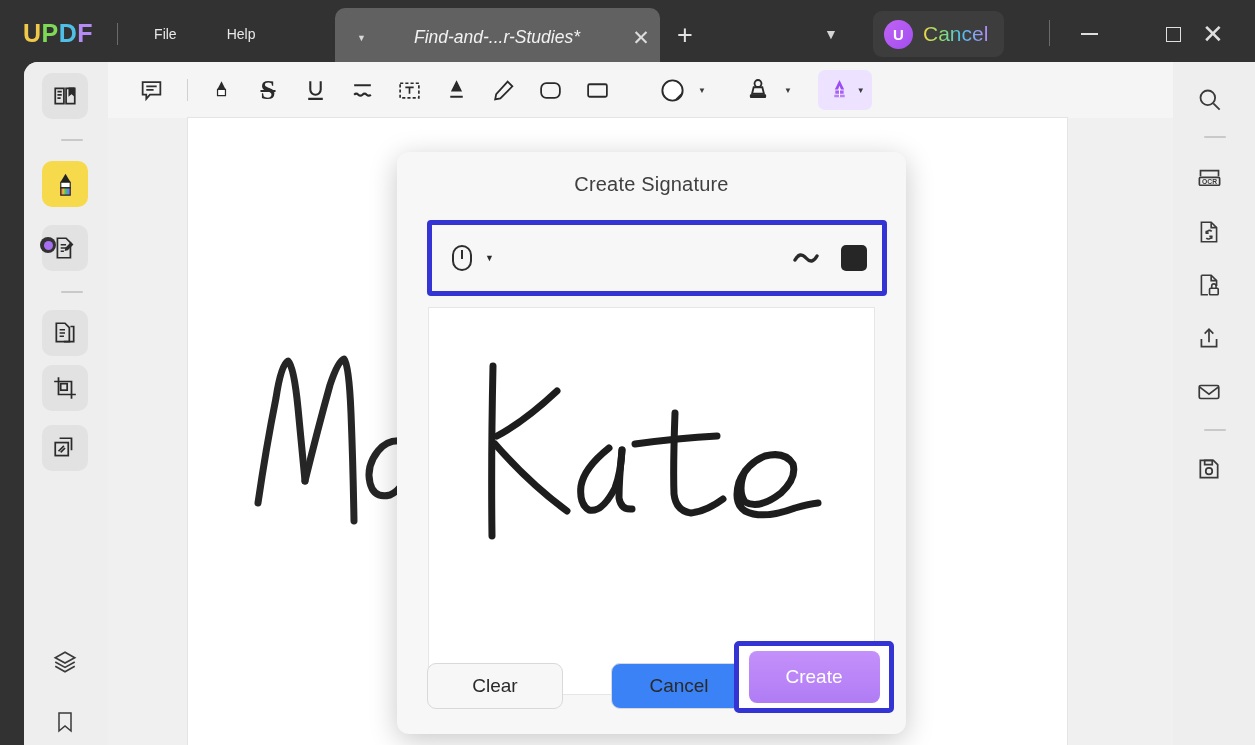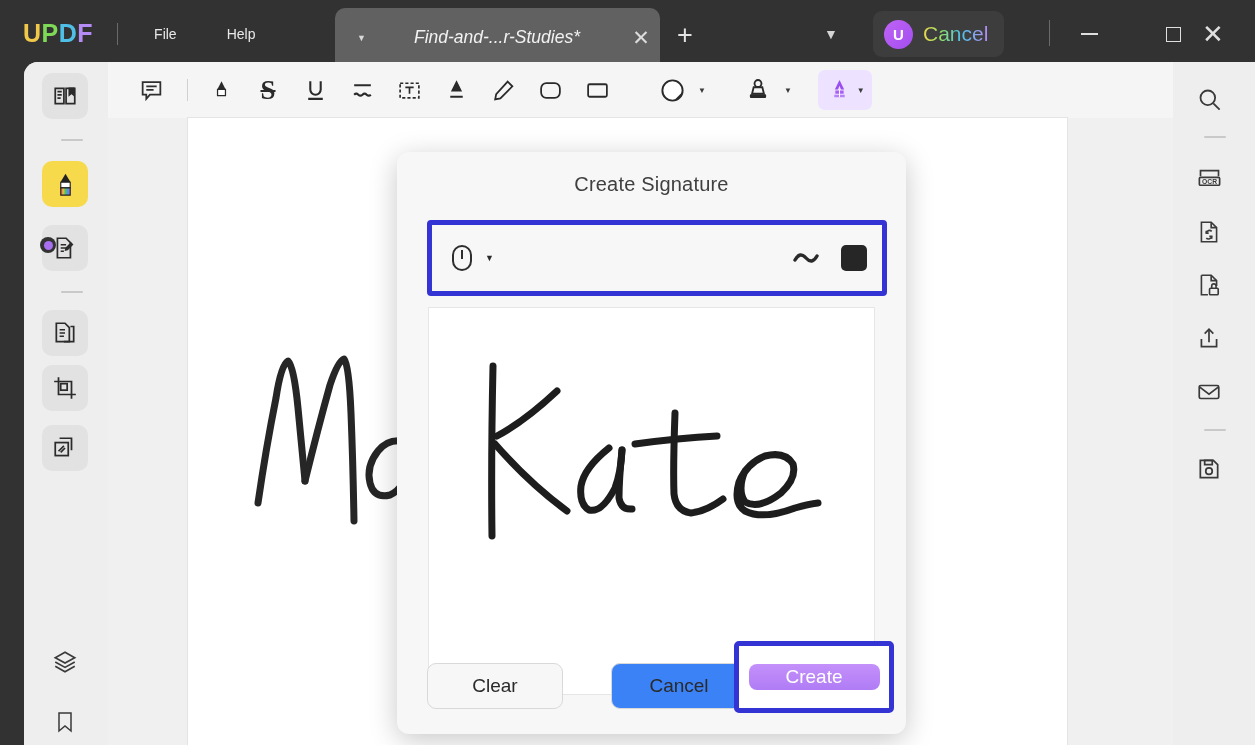--- a/index.html
+++ b/index.html
@@ -164,21 +164,21 @@
     display:flex; align-items:center; justify-content:center;
   }
   .btn-clear { left:30px; width:136px; background:#f7f7f7; border:1px solid #d9d9d9; color:#2a2a2a; }
   .btn-cancel { left:214px; width:136px; background:#3b82f6; border:1px solid #d9d9d9; color:#2a2a2a; }
   .btn-create-ring {
     position:absolute; left:337px; bottom:-2px; width:160px; height:72px;
     border:5px solid #3434d4; border-radius:5px; background:#fff;
     display:flex; align-items:center; justify-content:center;
   }
   .btn-create {
-    width:131px; height:26px; border-radius:8px;
+    width:131px; height:52px; border-radius:8px;
     background:linear-gradient(180deg,#c490fa,#b07cf5);
     color:#fff; font-size:19px; display:flex; align-items:center; justify-content:center;
   }
 </style>
 </head>
 <body>
 
 <div id="app">
 
   <div class="titlebar">

